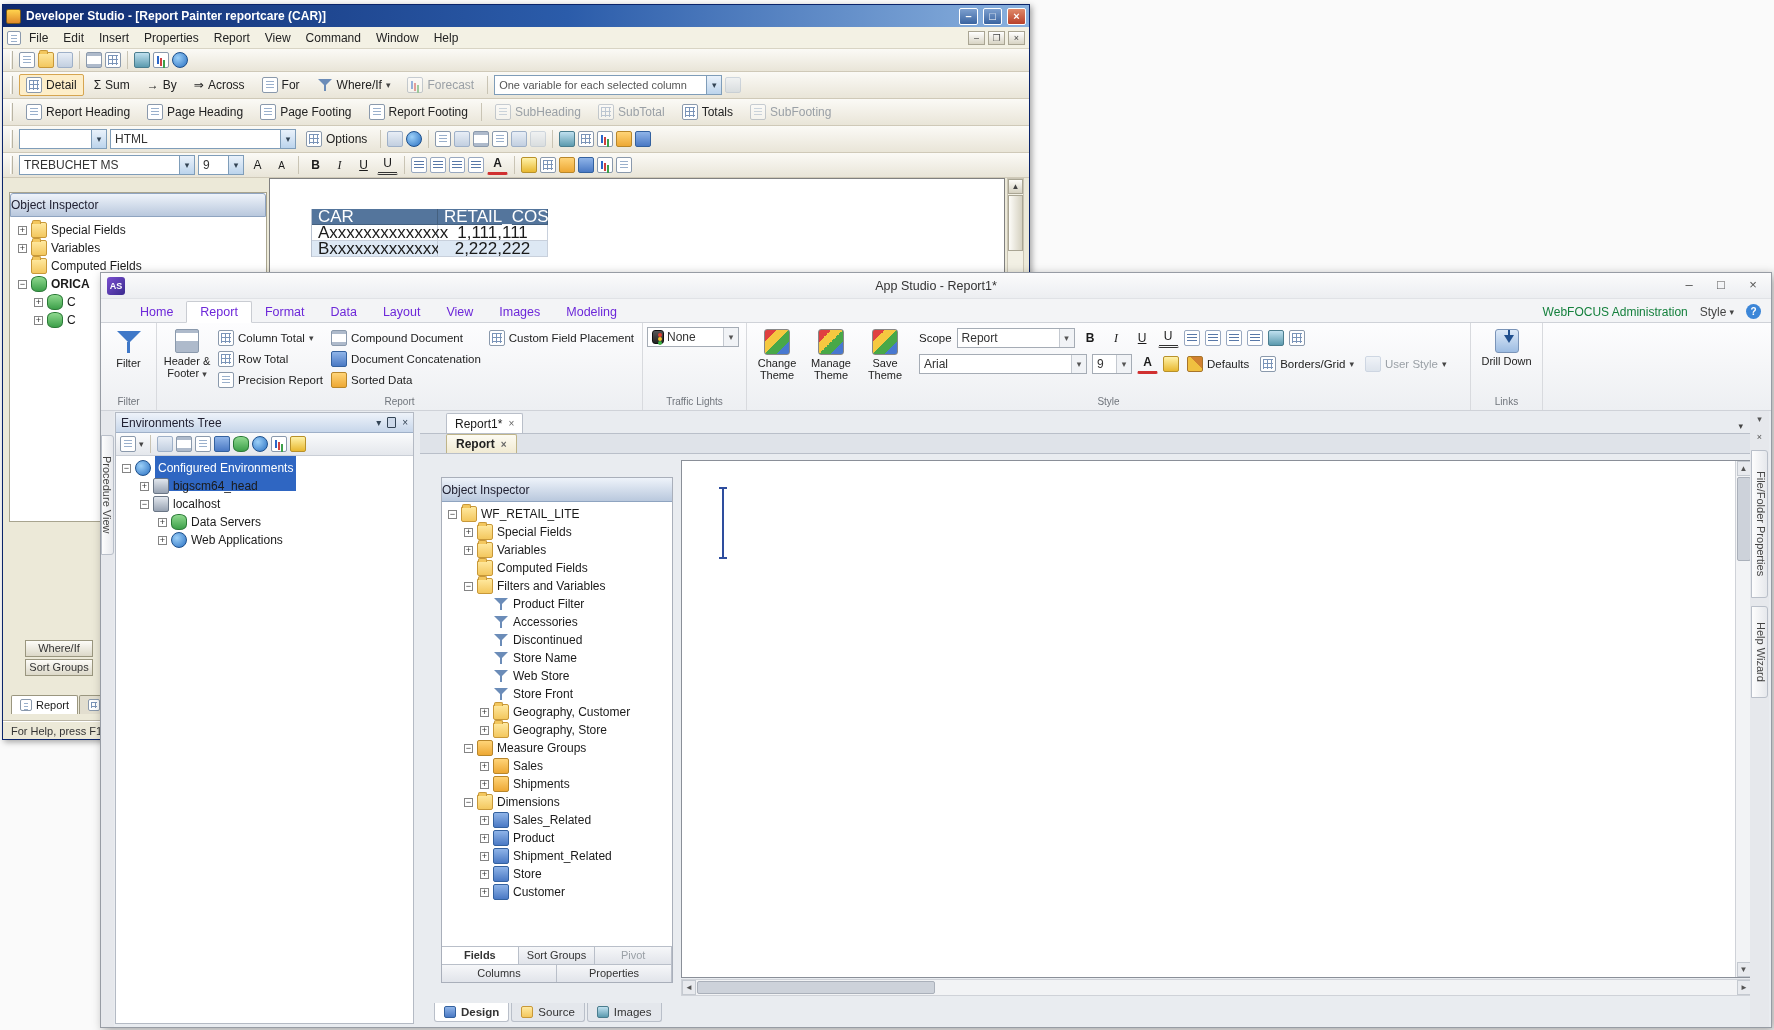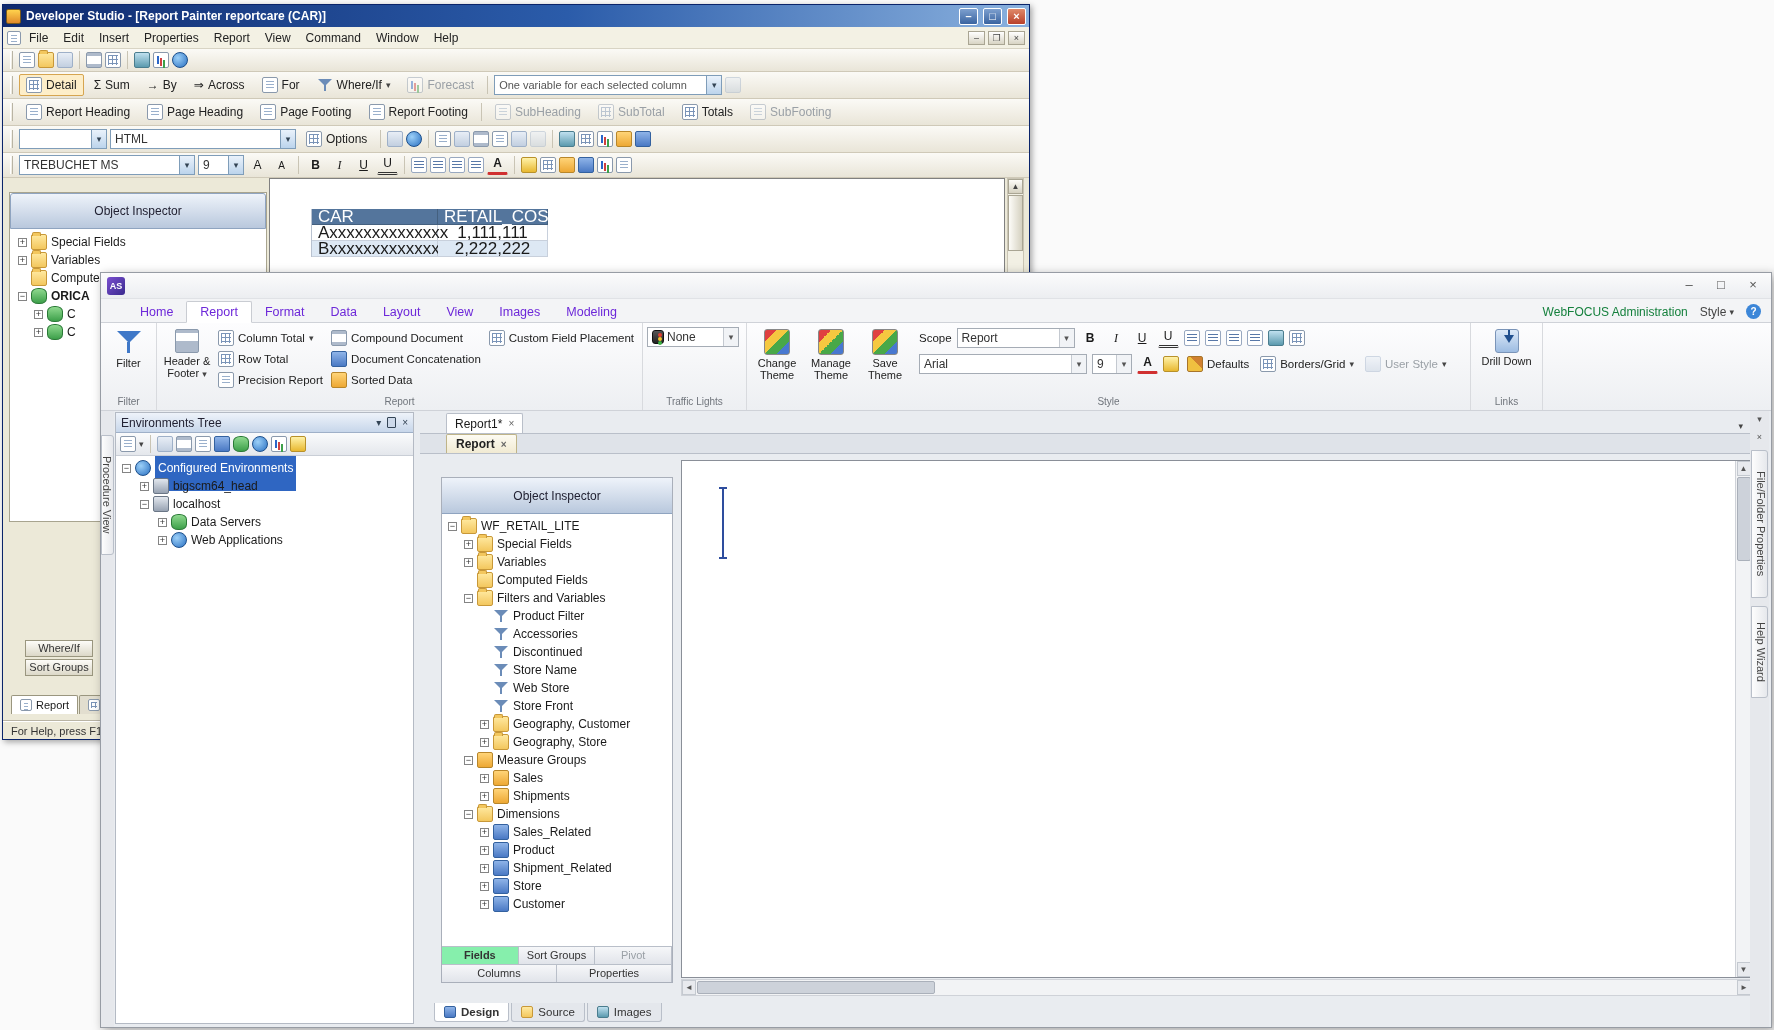--- a/index.html
+++ b/index.html
@@ -66,21 +66,21 @@
   .tbtn.close{background:linear-gradient(#e08a6a,#b9412a)}
   .ic-app{width:15px;height:15px;background:linear-gradient(#ffd24d,#e08a2a);border:1px solid #7a5a1a;border-radius:2px;flex:none}
   .dev-menubar{height:22px;background:#f3f1e4;display:flex;align-items:center;font-size:12px;border-bottom:1px solid #d8d4c4;padding:0 4px;gap:1px;flex:none}
   .menu-item{padding:2px 7px;color:#222}
   .mdibtn{width:17px;height:14px;border:1px solid #a9a593;background:linear-gradient(#fff,#d8d4c4);font-size:9px;line-height:12px;text-align:center;color:#444;flex:none;margin-left:2px}
   .dev-tb{display:flex;align-items:center;background:linear-gradient(#fbfaf6,#e9e5d8);border-bottom:1px solid #cfc9b8;padding:2px 4px;gap:3px;font-size:12px;flex:none}
   .tb-btn{display:inline-flex;align-items:center;gap:4px;padding:2px 6px;border:1px solid transparent;border-radius:2px;color:#222;flex:none;white-space:nowrap}
   .tb-btn.pressed{background:#fdeec9;border-color:#d6a550}
   .carr{font-size:9px;color:#444}
   .dev-main{position:relative;flex:1;background:#ece9d8;overflow:hidden}
-  .oi-head{height:36px;background:linear-gradient(#eef3fa,#b9c8dd);border:1px solid #8fa4c0;border-radius:3px 3px 0 0;display:flex;align-items:center;justify-content:center;font-size:12px;color:#223}
+  .oi-head{height:24px;background:linear-gradient(#eef3fa,#b9c8dd);border:1px solid #8fa4c0;border-radius:3px 3px 0 0;display:flex;align-items:center;font-size:12px;color:#223}
   .oi-panel{position:absolute;left:6px;top:14px;width:258px;height:330px;background:#fff;border:1px solid #a8a48f;display:flex;flex-direction:column}
   .oi-panel .tree{flex:1;padding:4px 2px}
   .smallbtn{position:absolute;height:17px;border:1px solid #9a967f;background:linear-gradient(#fdfcf8,#dcd8c8);font-size:11px;text-align:center;line-height:15px;color:#333}
   .dev-canvas{position:absolute;left:266px;top:0;right:24px;bottom:18px;background:#fff;border:1px solid #808080;overflow:hidden}
   .rp-grid{position:absolute;left:41px;top:30px;font-size:17px;border-left:1px solid #b9c2d0}
   .rp-row{display:flex}
   .rp-cell{border-right:1px solid #c8d0dc;border-bottom:1px solid #c8d0dc;height:16px;line-height:15px;padding:0 6px;white-space:nowrap}
   .rp-c1{width:126px}.rp-c2{width:110px;text-align:center}
   .rp-head .rp-cell{background:#54759c;color:#fff;border-color:#44607f}
   .rp-alt{background:#dde8f4}
@@ -129,21 +129,21 @@
   .tabx{font-size:10px;color:#666}
   .strip-dd{margin-left:auto;margin-right:4px;font-size:9px;color:#444;padding:2px 4px}
   .inner-tabstrip{height:20px;display:flex;align-items:flex-end;background:#dfe3e9;border-bottom:1px solid #b9bfc9;padding-left:26px;flex:none}
   .innertab{display:flex;align-items:center;gap:6px;height:19px;padding:0 9px;font-size:12px;background:linear-gradient(#fdfbf2,#f1ead2);border:1px solid #bfb488;border-bottom:none;border-radius:2px 2px 0 0;font-weight:bold;color:#222}
   .doc-content{position:relative;flex:1;background:#e9ecf0;overflow:hidden}
   .oi2{position:absolute;left:21px;top:23px;width:232px;height:506px;display:flex;flex-direction:column;border:1px solid #a9afba;background:#eef0f3}
   .oi2 .oi-head{border:none;border-bottom:1px solid #8fa4c0;border-radius:3px 3px 0 0}
   .oi2 .tree{flex:1;padding:3px 2px;overflow:hidden}
   .itabs{display:flex;height:18px;flex:none;background:#dfe3e9;border-top:1px solid #b9bfc9}
   .itab{flex:1;font-size:11px;text-align:center;line-height:17px;border-right:1px solid #b9bfc9;background:linear-gradient(#f6f7f9,#e1e4ea);color:#333}
-  .itab.active{background:#86efac;font-weight:bold}
+  .itab.active{background:#ffffff;font-weight:bold}
   .canvas2{position:absolute;left:261px;top:6px;width:1071px;height:518px;background:#fff;border:1px solid #8a8f98}
   .ibeam{position:absolute;left:35px;top:26px;width:12px;height:72px}
   .ibeam .bar{position:absolute;left:5px;top:1px;bottom:1px;width:2px;background:#2e4d9e}
   .ibeam .capl{position:absolute;left:2px;width:8px;height:2px;background:#2e4d9e}
   .cv-vscroll{position:absolute;right:0;top:0;bottom:0;width:16px;background:#f2f3f5;border-left:1px solid #cfd2d8;display:flex;flex-direction:column;align-items:center}
   .sb2-btn{width:14px;height:15px;font-size:8px;line-height:14px;text-align:center;color:#555;background:#e8eaee;border:1px solid #c4c9d0;flex:none}
   .sb2-thumb{width:14px;background:#cdd2da;border:1px solid #aab0ba;border-radius:2px}
   .hscroll{position:absolute;left:261px;top:525px;width:1071px;height:17px;background:#f2f3f5;border:1px solid #cfd2d8;display:flex;align-items:center}
   .doc-bottom-tabs{position:absolute;left:14px;top:549px;display:flex;align-items:flex-end;gap:2px}
   .btab{display:flex;align-items:center;gap:5px;height:19px;padding:0 9px;font-size:11.5px;background:#e4e7ec;border:1px solid #b9bfc9;border-top:none;border-radius:0 0 3px 3px;color:#333}
@@ -411,20 +411,21 @@
     </div>
     <div class="dev-status">
         <span>For Help, press F1</span>
       </div>
   </div>
 </div>
 
 <div class="app-win">
   <div class="app-title">
     <span class="as-logo">AS</span>
+    <span class="cap">App Studio - Report1*</span>
     <span class="flexsp"></span>
     <span class="wbtn">–</span>
     <span class="wbtn">□</span>
     <span class="wbtn">×</span>
   </div>
 
   <div class="app-tabs">
     <span class="rtab">Home</span>
     <span class="rtab active">Report</span>
     <span class="rtab">Format</span>

